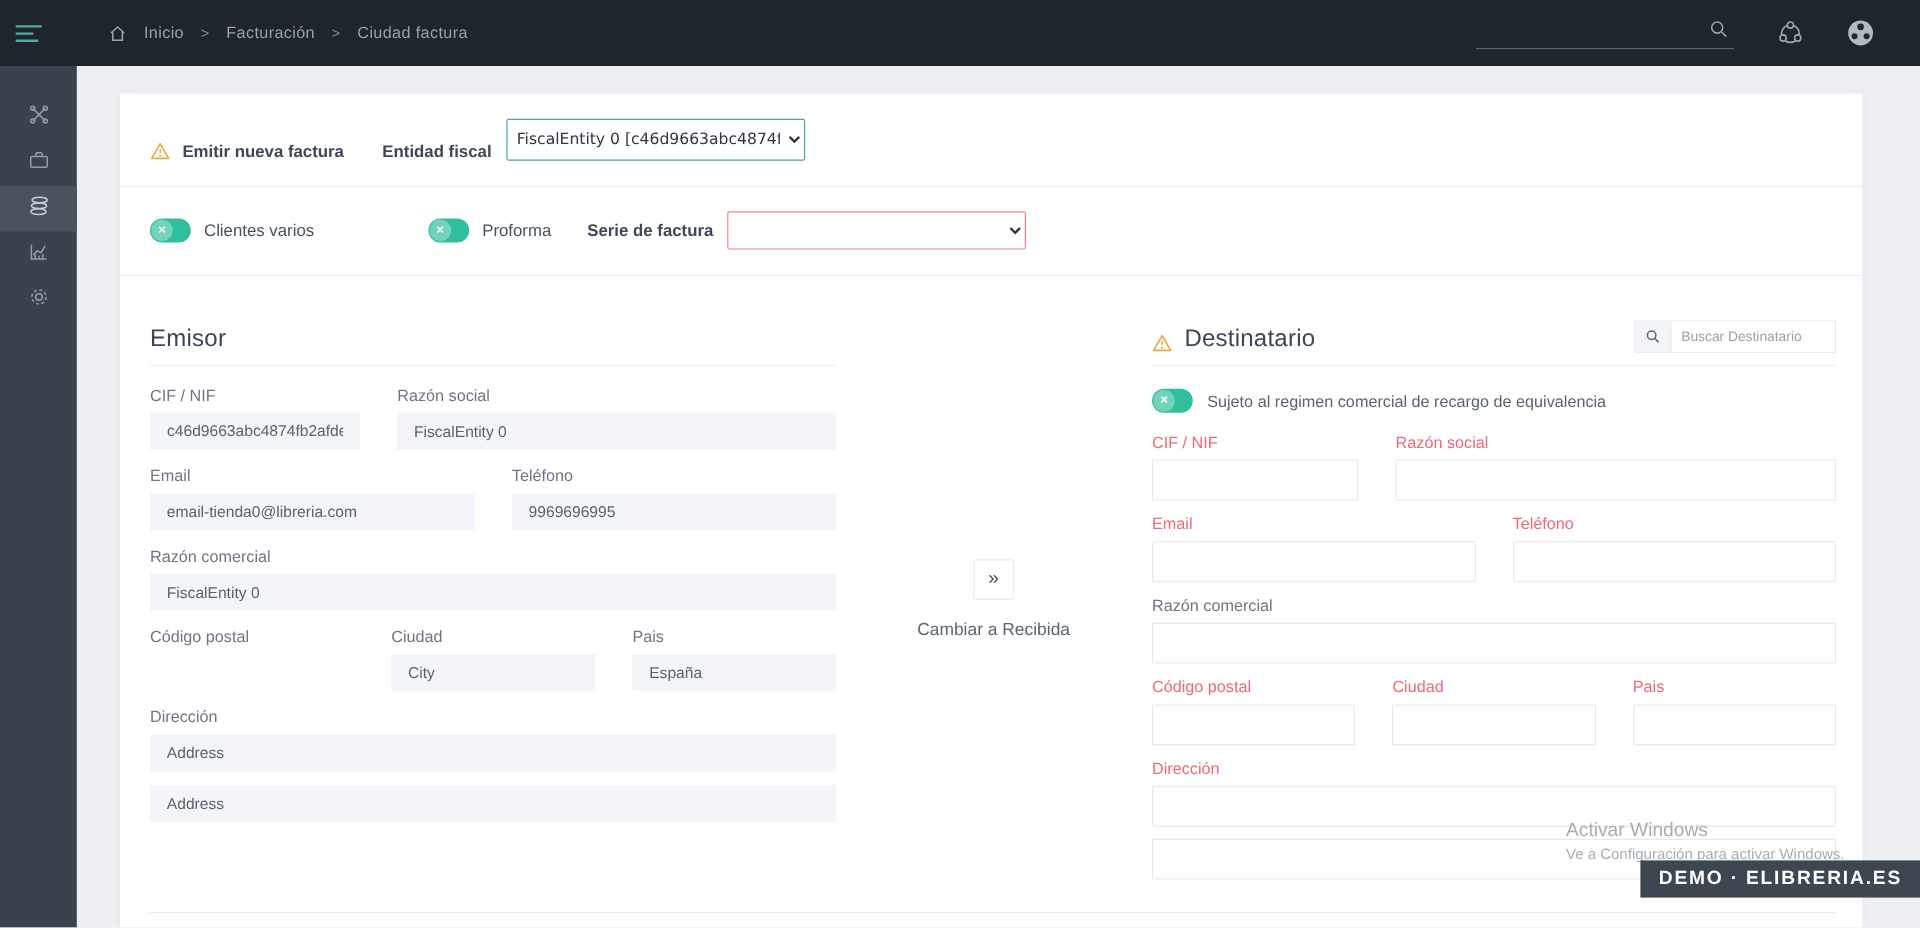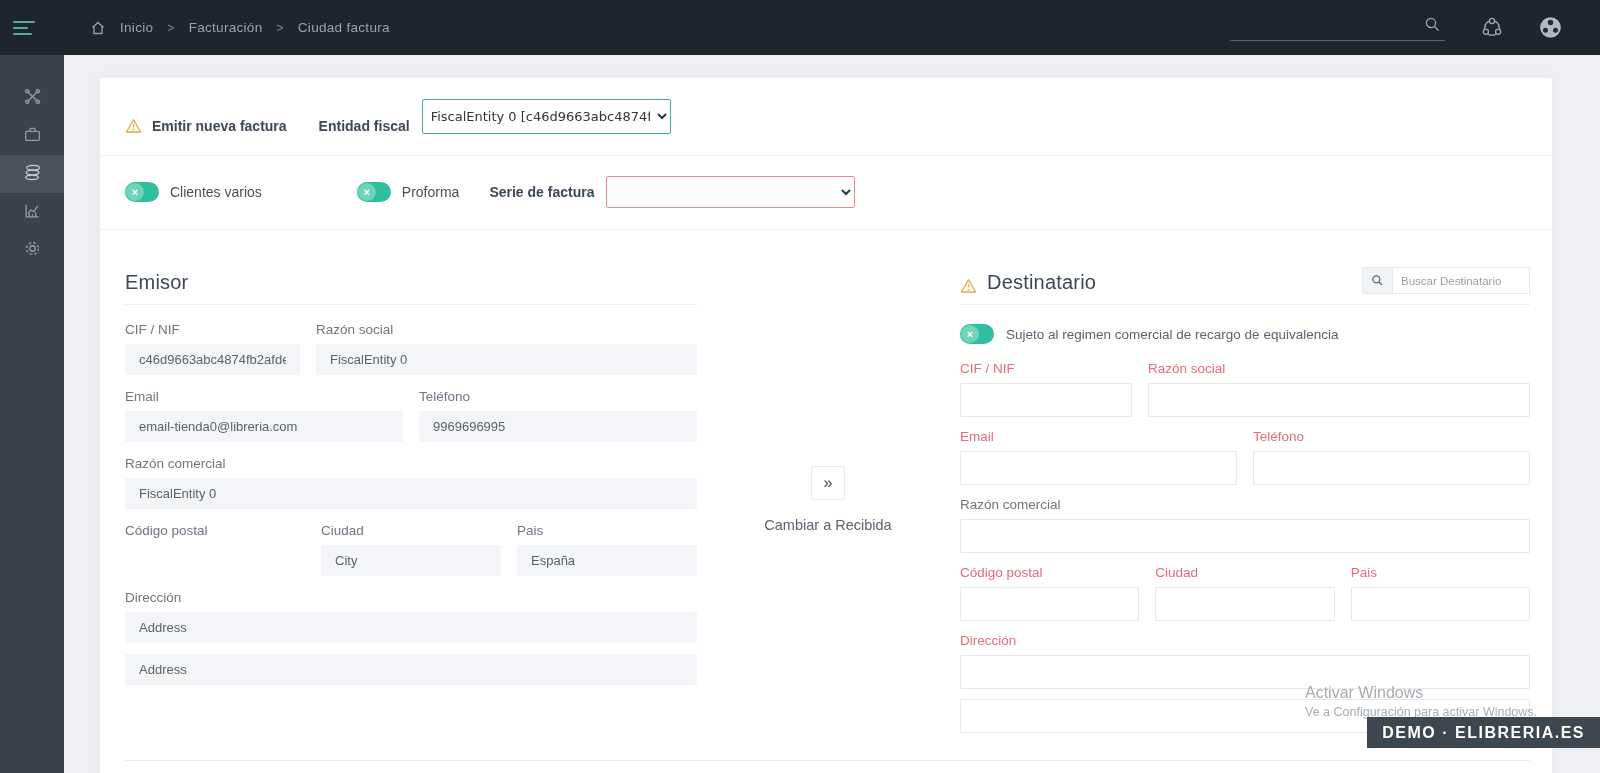--- a/index.html
+++ b/index.html
@@ -62,21 +62,21 @@
 
   .sec-form { position:relative; height:545px; }
   .col { position:absolute; top:38px; }
   .col-emisor { left:25px; width:572px; }
   .col-dest { left:860px; width:570px; }
   .col-head { display:flex; align-items:flex-end; height:26px; }
   .col-head h2 { font-size:20px; font-weight:500; color:#3d4654; letter-spacing:.2px; }
   .col-head .warn { margin-right:10px; line-height:0; }
   .col-divider { border-bottom:1px solid #edeff3; margin:10px 0 17px; }
 
-  .f-row { display:flex; gap:16px; margin-bottom:14px; }
+  .f-row { display:flex; gap:31px; margin-bottom:14px; }
   .f-field { display:flex; flex-direction:column; }
   .f-field label { font-size:13.5px; color:#6e7682; margin-bottom:7px; }
   .f-field label.red { color:#ee6a76; }
   .w-s { width:175px; } .fx { flex:1; }
   .in-filled { height:31px; background:#f4f5f8; border:none; border-radius:1px;
     padding:0 14px; font-size:13px; color:#5a6270; outline:none; width:100%;
     font-family:"Liberation Sans","DejaVu Sans",sans-serif; }
   .in-empty { height:34px; background:#fff; border:1px solid #e7e9ed; border-radius:1px;
     padding:0 12px; font-size:13px; color:#3d4654; outline:none; width:100%;
     font-family:"Liberation Sans","DejaVu Sans",sans-serif; }

